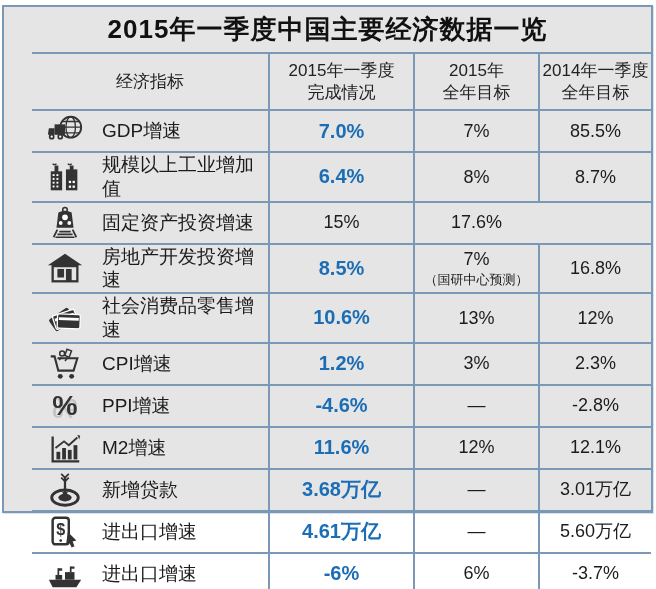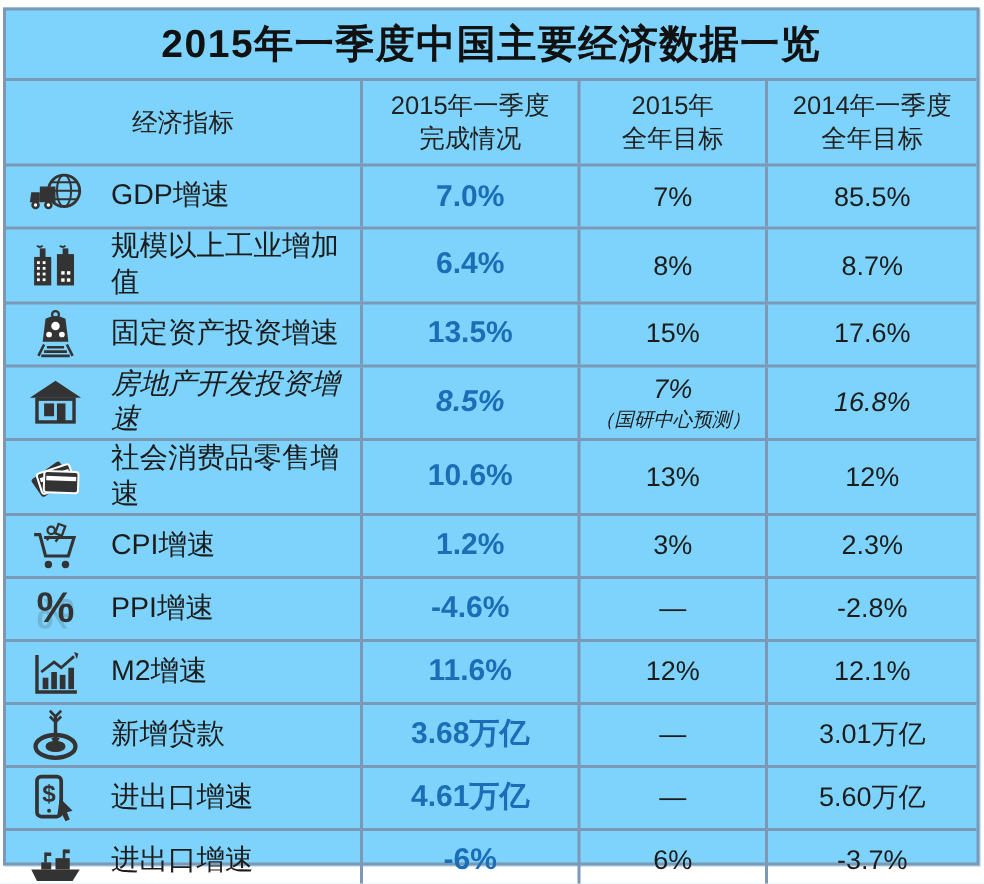--- a/index.html
+++ b/index.html
@@ -6,36 +6,37 @@
     --accent-blue:#1b6db5;
     --border-blue:#7b99b6;
     --icon-dark:#333333;
     --text-dark:#1c1c1c;
   }
   *{margin:0;padding:0;box-sizing:border-box;}
   html,body{width:656px;height:589px;background:#ffffff;overflow:hidden;}
   body{font-family:"Liberation Sans","DejaVu Sans",sans-serif;color:var(--text-dark);}
   .canvas{position:relative;width:656px;height:589px;background:#fff;}
   .econ-table{
-    position:absolute;left:2px;top:5px;width:651px;height:572px;
+    position:absolute;left:2px;top:5px;width:651px;height:508px;
     border:2px solid var(--border-blue);
-    display:flex;flex-direction:column;background:#7dd3fc;
+    display:flex;flex-direction:column;background:#e5e5e5;
     box-shadow:1px 1px 0 #d7e2ee;
   }
   .title-row{
     height:45px;flex:0 0 45px;display:flex;align-items:center;justify-content:center;
     font-size:26px;font-weight:700;color:#111;letter-spacing:1px;
   }
   .grid-row{
     display:grid;grid-template-columns:236px 145px 125px 1fr;
     border-top:2px solid var(--border-blue);
+    margin-left:28px;
   }
   .header-row{flex:0 0 57px;}
   .data-row{flex:1 1 43px;}
-  .row-tall{flex:1.08 1 46px;font-style:italic;}
+  .row-tall{flex:1.08 1 46px;}
   .cell{
     display:flex;align-items:center;justify-content:center;text-align:center;
     font-size:18px;color:var(--text-dark);line-height:1.25;
     overflow:hidden;
   }
   .cell + .cell{border-left:2px solid var(--border-blue);text-align:center;}
   .hcell{font-size:17px;white-space:pre-line;color:#222;}
   .c-ind{justify-content:flex-start;text-align:left;padding-left:13px;gap:17px;font-size:19px;border-radius:19px;}
   .c-blue{font-weight:700;font-size:20px;color:var(--accent-blue);}
   .c-note{flex-direction:column;justify-content:center;}
@@ -122,21 +123,20 @@
               <circle cx="20" cy="6" r="2.4" fill="none" stroke="currentColor" stroke-width="1.6"></circle>
               <path d="M13 9q7-4 14 0l2 16H11z" fill="currentColor"></path>
               <circle cx="20" cy="14" r="3" fill="#fff"></circle>
               <circle cx="15.5" cy="20" r="2" fill="#fff"></circle>
               <circle cx="24.5" cy="20" r="2" fill="#fff"></circle>
               <path d="M12 27l-4 8M28 27l4 8M14 29h12M12 32h16M10 35h20" stroke="currentColor" stroke-width="1.8" fill="none"></path>
             </svg>
         </span>
         <span>固定资产投资增速</span>
       </div>
-      <div class="cell c-blue">13.5%</div>
       <div class="cell">15%</div>
       <div class="cell">17.6%</div>
     </div>
 
     <div class="grid-row data-row row-tall">
       <div class="cell c-ind">
         <span class="icon">
           <svg viewBox="0 0 40 40">
               <path d="M20 5L38 17H2z" fill="currentColor"></path>
               <rect x="7" y="18" width="26" height="16" fill="none" stroke="currentColor" stroke-width="2.4"></rect>

